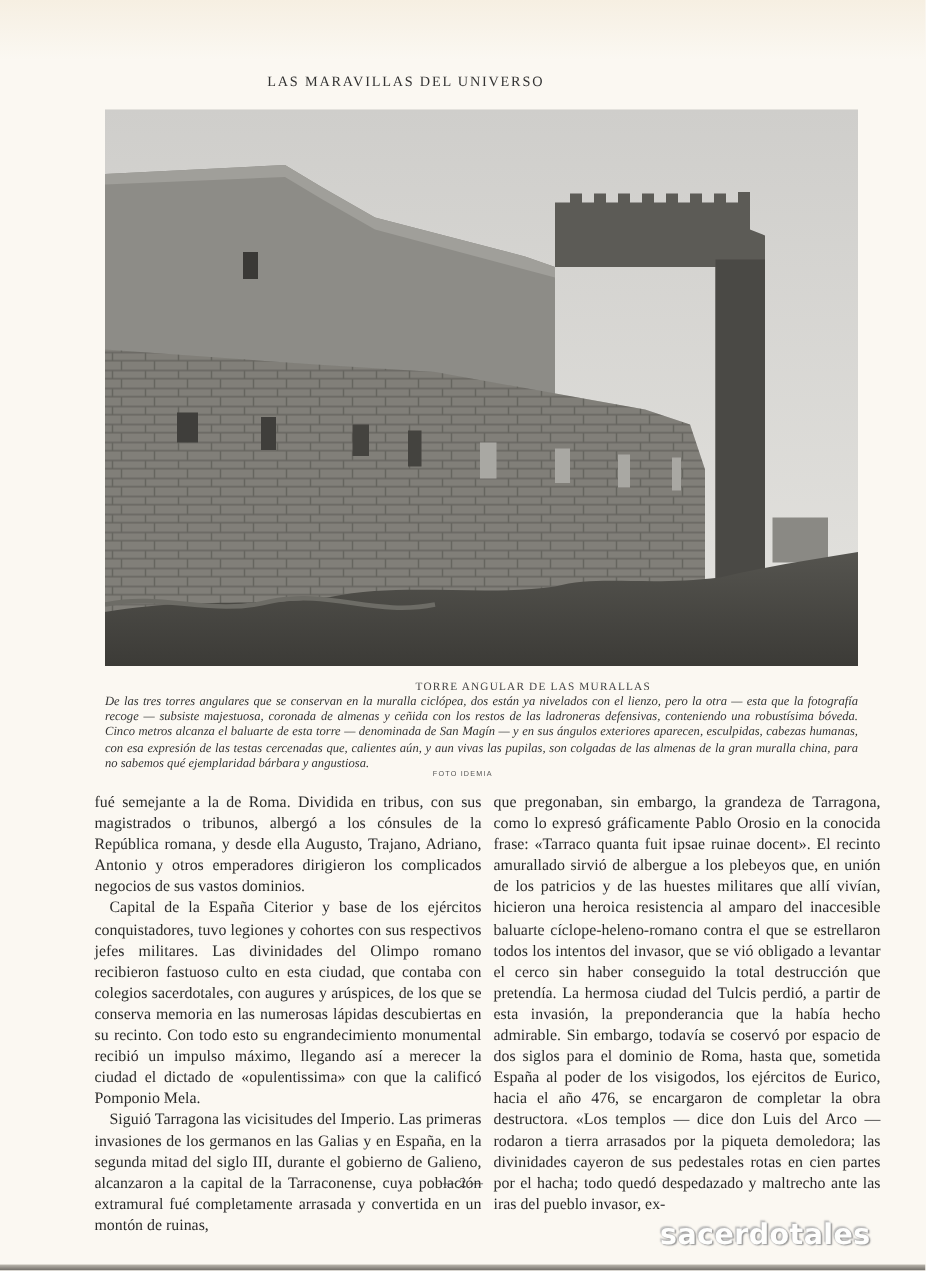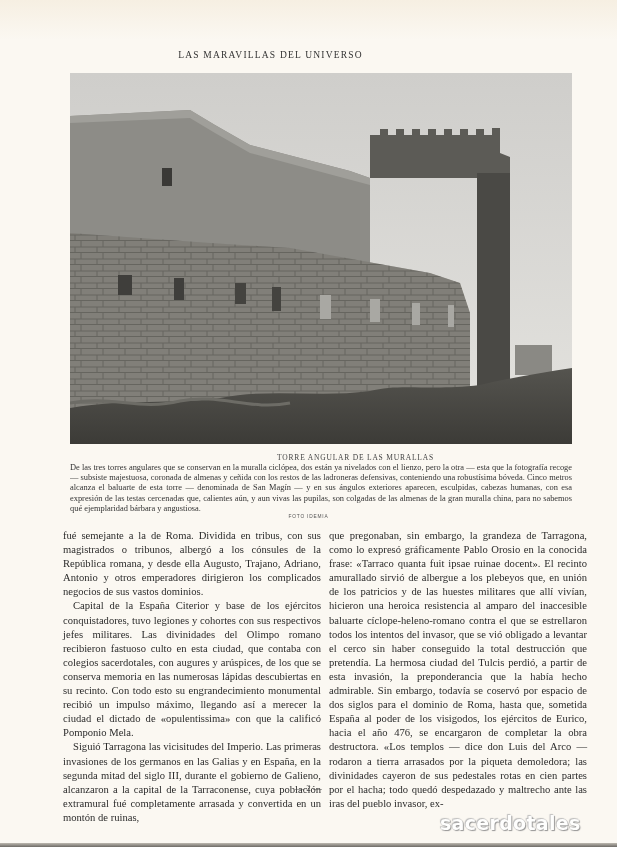--- a/index.html
+++ b/index.html
@@ -53,20 +53,21 @@
     }
     .caption-body {
       position: absolute;
       top: 463px;
       left: 70px;
       width: 502px;
       font-size: 8.4px;
       line-height: 10.2px;
       text-align: justify;
       color: #333;
+      font-style: italic;
     }
     .photo-credit {
       position: absolute;
       top: 514px;
       left: 0;
       width: 617px;
       text-align: center;
       font-family: "Liberation Sans", "DejaVu Sans", sans-serif;
       font-size: 4.8px;
       letter-spacing: 0.8px;

